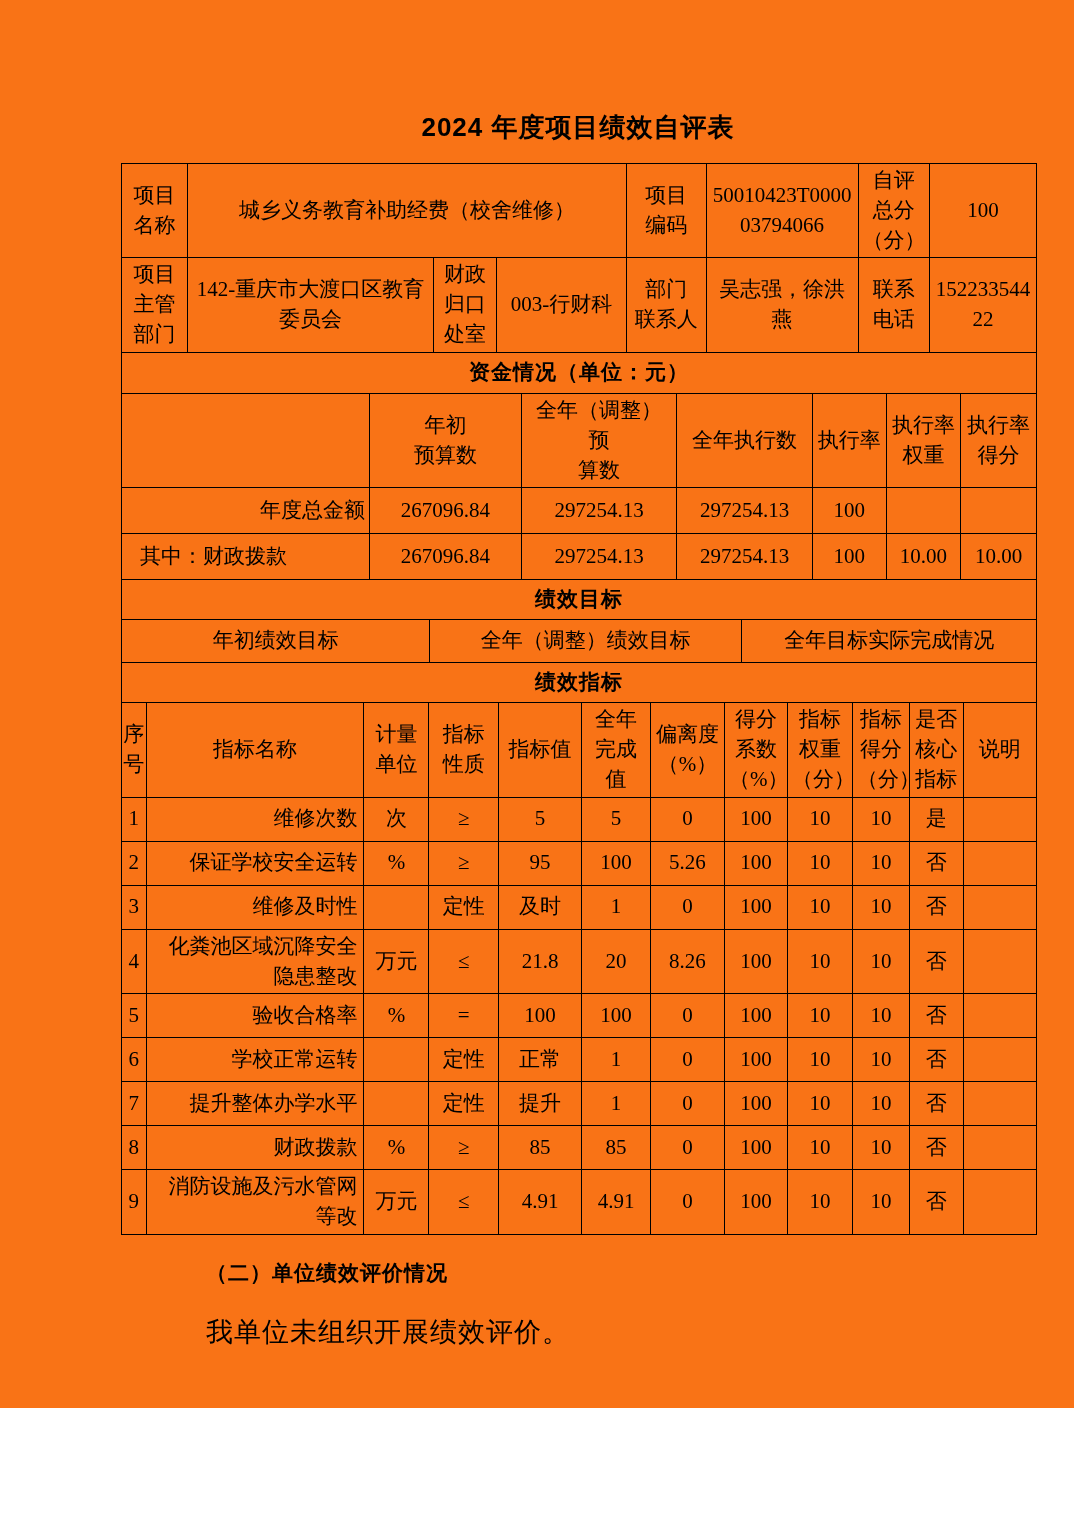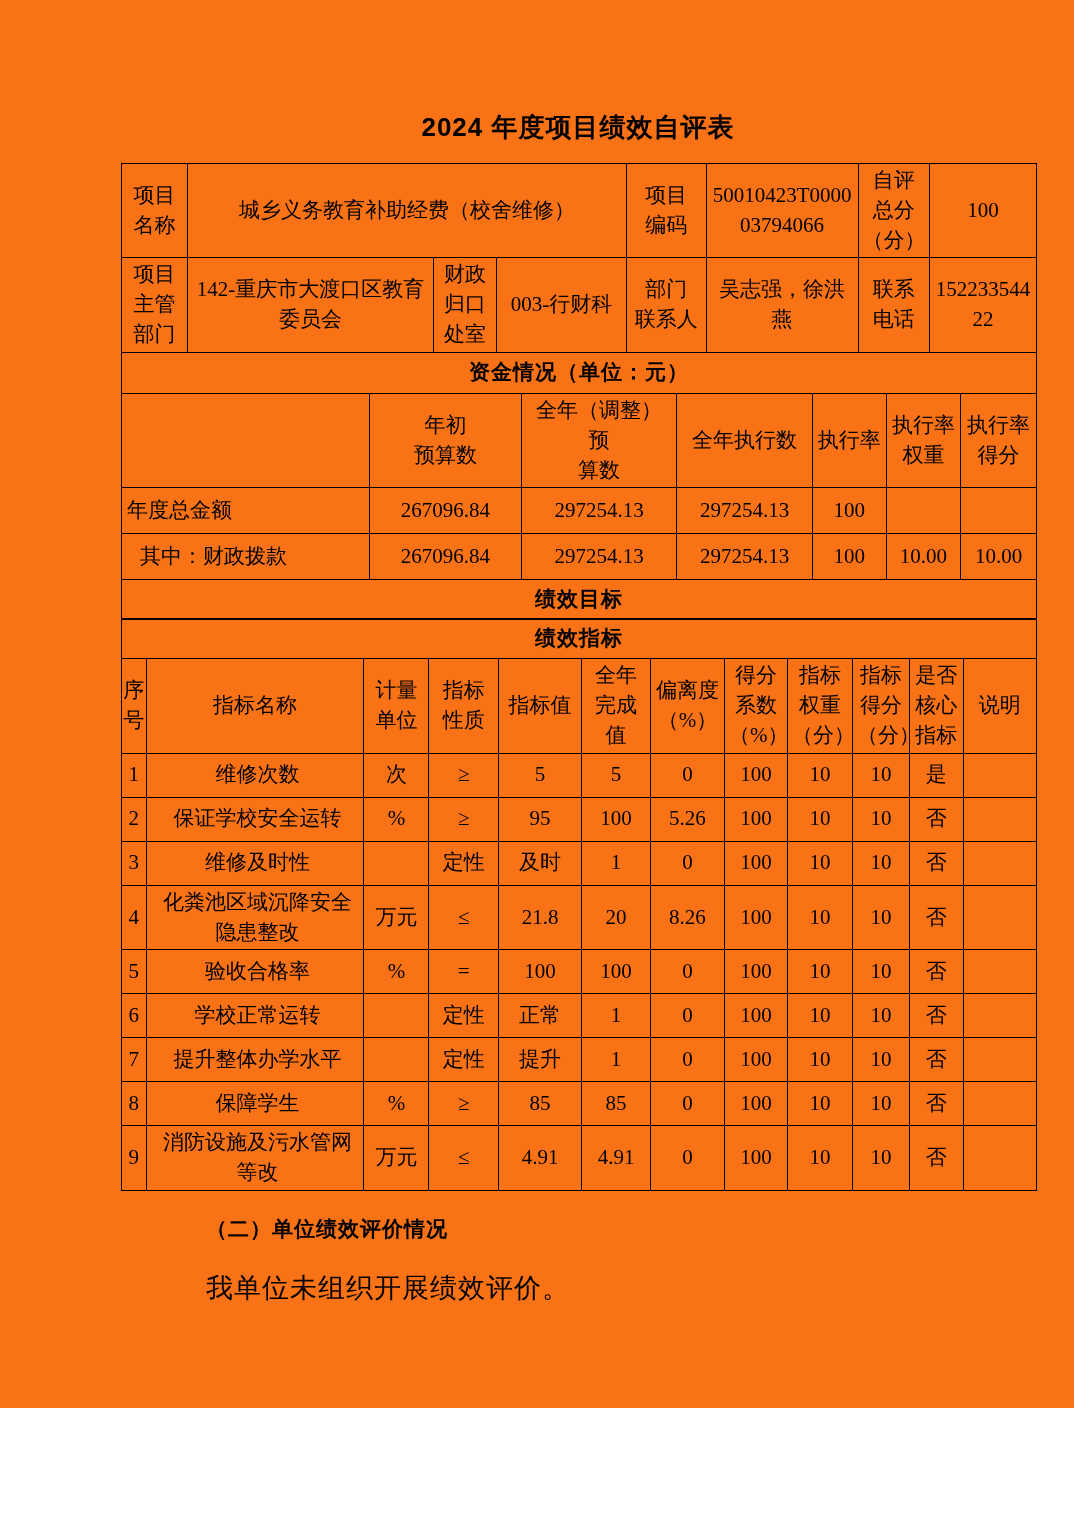--- a/index.html
+++ b/index.html
@@ -17,22 +17,22 @@
   .tw{margin:18px 78px 8px 80px;width:916px;}
   table.t{width:100%;border-collapse:collapse;table-layout:fixed;}
   .tw > table.t{margin-top:-1px;}
   .tw > table.t:first-child{margin-top:0;}
   td{
     border:1px solid #000;vertical-align:middle;text-align:center;
     font-size:21px;line-height:1.42;padding:2px 4px;
     white-space:pre-line;word-break:break-all;
   }
   td.sechead{font-weight:bold;letter-spacing:1px;}
-  td.namecell{text-align:center;padding-left:11px;padding-right:6px;}
-  td.flushleft{text-align:left;padding-left:5px;}
+  td.namecell{text-align:right;padding-left:11px;padding-right:6px;}
+  td.flushleft{text-align:right;padding-left:5px;}
   td.indent{text-align:left;padding-left:18px;}
   td.just{text-align:justify;padding:6px 5px;vertical-align:middle;}
   td.idx{padding:2px 0;}
   tr.h91{height:91px;} tr.h93{height:93px;} tr.h41{height:41px;}
   tr.h60{height:60px;} tr.h46{height:46px;} tr.h40{height:40px;}
   tr.h43{height:43px;} tr.h92{height:92px;} tr.h44{height:44px;}
   .sub-heading{
     margin:24px 0 0 165px;font-size:21px;font-weight:bold;letter-spacing:1px;
   }
   .sub-para{
@@ -152,20 +152,25 @@
       </tbody>
     </table>
 
     <table class="t">
       <colgroup>
         <col style="width:33.7%">
           <col style="width:34.1%">
           <col style="width:32.2%">
       </colgroup>
       <tbody>
+        <tr class="h43">
+          <td>年初绩效目标</td>
+          <td>全年（调整）绩效目标</td>
+          <td>全年目标实际完成情况</td>
+        </tr>
       </tbody>
     </table>
 
     <table class="t">
       <tbody>
         <tr class="h40">
           <td class="sechead">绩效指标</td>
         </tr>
       </tbody>
     </table>
@@ -316,21 +321,21 @@
             <td>0</td>
             <td>100</td>
             <td>10</td>
             <td>10</td>
             <td>否</td>
             <td></td>
           </tr>
 
           <tr class="h44">
             <td class="idx">8</td>
-            <td class="namecell">保障学生</td>
+            <td class="namecell">财政拨款</td>
             <td>%</td>
             <td>≥</td>
             <td>85</td>
             <td>85</td>
             <td>0</td>
             <td>100</td>
             <td>10</td>
             <td>10</td>
             <td>否</td>
             <td></td>

